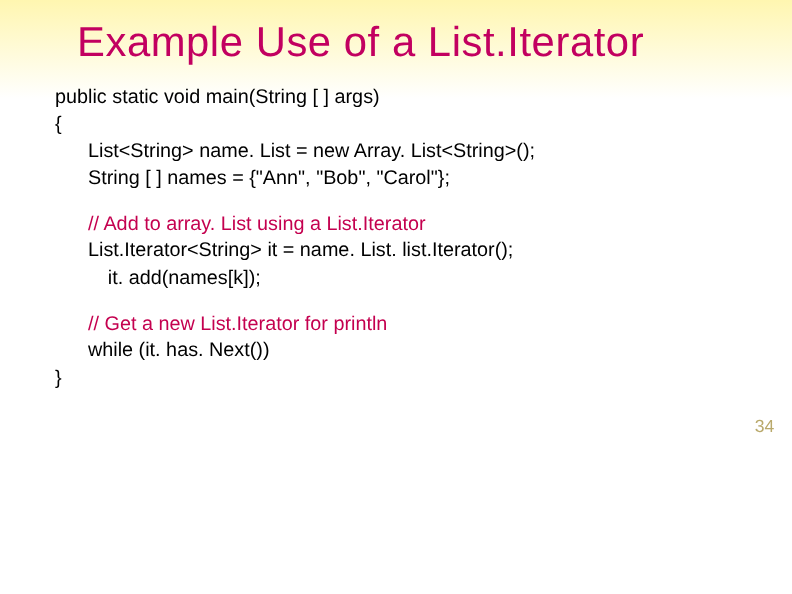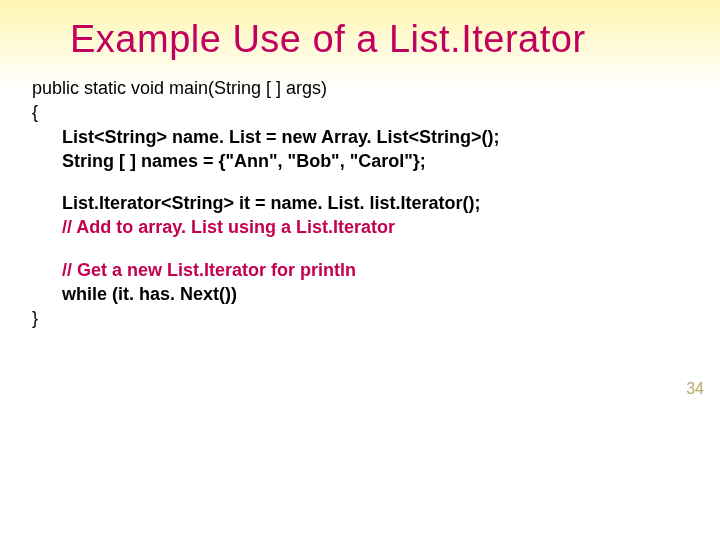--- a/index.html
+++ b/index.html
@@ -19,27 +19,27 @@
   }
   .title {
     color: #c20060;
     font-size: 38px;
     font-weight: normal;
     padding-top: 18px;
     padding-left: 70px;
     letter-spacing: 0.5px;
   }
   .code-block {
+    padding-left: 50px;
     padding-top: 15px;
     font-size: 18px;
     line-height: 1.35;
     color: #000;
-    margin-left: 32px;
   }
-  .indent1 { padding-left: 30px; font-weight: bold; }
+  .indent1 { padding-left: 30px; }
   .indent2 { padding-left: 48px; }
   .comment { color: #c4004f; }
   .gap { height: 18px; }
   .page-num {
     position: absolute;
     bottom: 10px;
     right: 16px;
     color: #b9a96b;
     font-size: 16px;
   }
@@ -50,22 +50,23 @@
 <div class="slide">
 
   <div class="title">Example Use of a List.Iterator</div>
 
   <div class="code-block">
     <div>public  static void main(String [ ] args)</div>
     <div>{</div>
     <div class="indent1">List&lt;String&gt; name. List = new Array. List&lt;String&gt;();</div>
     <div class="indent1">String [ ] names = {"Ann", "Bob", "Carol"};</div>
     <div class="gap"></div>
+    <div class="indent1 comment">// Add to array. List using a List.Iterator</div>
     <div class="indent1">List.Iterator&lt;String&gt; it = name. List. list.Iterator();</div>
-    <div class="indent1 comment">// Add to array. List using a List.Iterator</div>
+    <div class="indent2">it. add(names[k]);</div>
     <div class="gap"></div>
     <div class="indent1 comment">// Get a new  List.Iterator for println</div>
     <div class="indent1">while (it. has. Next())</div>
     <div>}</div>
   </div>
 
   <div class="page-num">34</div>
 </div>
 
 </body></html>

